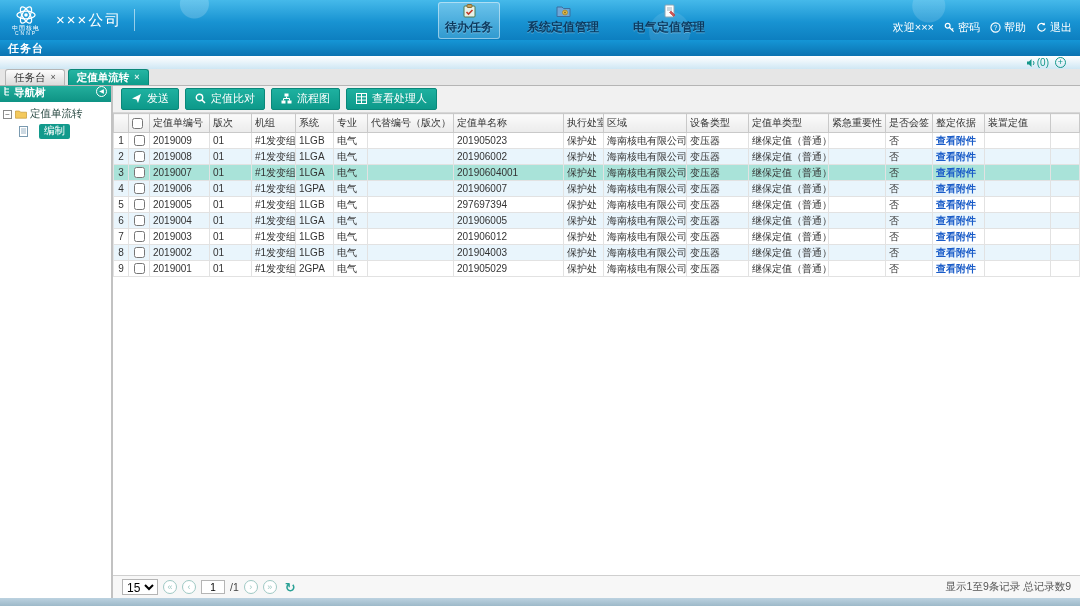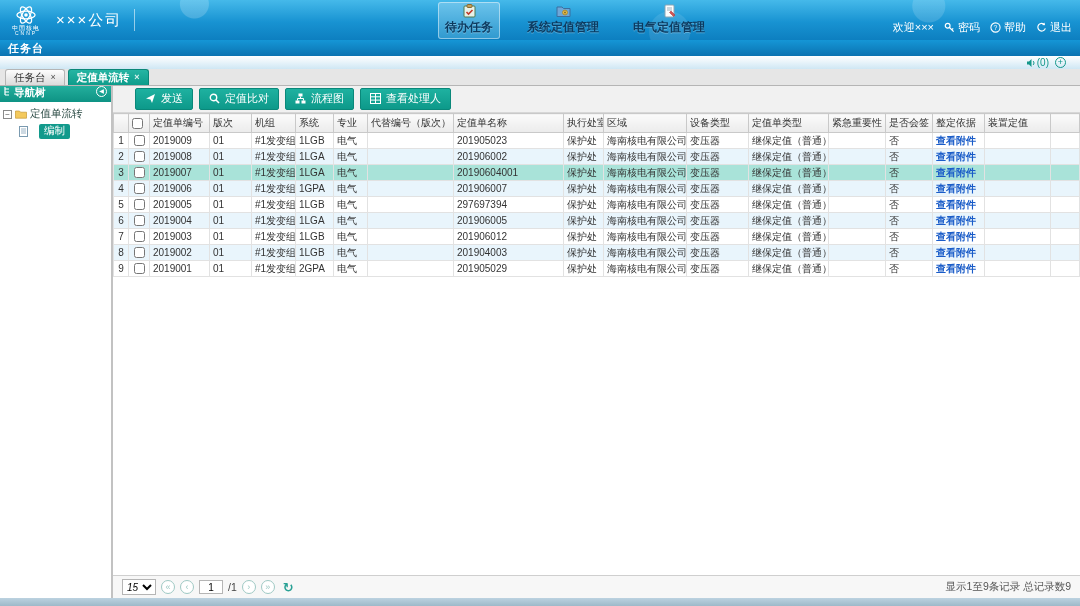--- a/index.html
+++ b/index.html
@@ -54,21 +54,21 @@
     text-align:center; cursor:pointer; }
   .tree { padding:5px 3px; font-size:10.5px; color:#2a4a44; }
   .tree-root { display:flex; align-items:center; gap:3px; }
   .tree-toggle { width:9px; height:9px; border:1px solid #8a8a8a; background:#fff; font-size:8px; line-height:7px;
     text-align:center; color:#555; cursor:pointer; }
   .tree-child { margin:3px 0 0 16px; display:flex; align-items:center; gap:11px; }
   .tree-child-label { background:#129a8c; color:#fff; padding:0 5px 1px; border-radius:2px; font-size:10.5px; cursor:pointer; }
 
   .main { flex:1; background:#fff; display:flex; flex-direction:column; overflow:hidden; }
   .toolbar { height:27px; background:#f1f1f1; border-bottom:1px solid #d7d7d7; display:flex; align-items:center;
-    gap:6px; padding:0 22px; }
+    gap:6px; padding:0 8px; }
   .tool-btn { background:linear-gradient(180deg,#1eb1a0,#0d998a); color:#fff; font-size:11px; padding:2px 9px 3px;
     border:1px solid #0a887a; border-radius:2px; display:flex; align-items:center; gap:5px; cursor:pointer; }
   .tool-btn svg { display:block; }
 
   
   .grid-wrap { flex:1; overflow:hidden; }
   table.grid { width:100%; border-collapse:collapse; table-layout:fixed; font-size:10px; }
   .grid th { height:19px; background:linear-gradient(180deg,#fbfbfb,#ebebeb); border:1px solid #c9c9c9;
     font-weight:normal; color:#333; text-align:left; padding:0 3px; white-space:nowrap; overflow:hidden; }
   .grid td { height:16px; border:1px solid #e2e2e2; padding:0 3px; white-space:nowrap; overflow:hidden; color:#333; }
@@ -76,21 +76,21 @@
   .grid tr.selected td { background:#a9e3d9; }
   .cell-idx { text-align:center; color:#777; }
   .cell-check, .head-check { text-align:center; }
   .grid input[type=checkbox] { width:11px; height:11px; vertical-align:middle; cursor:pointer; }
   .numeric { color:#2c4e70; }
   .attach-link { color:#1a5cc8; font-weight:bold; text-decoration:none; cursor:pointer;margin-top:6px; }
 
   
   .page-bar { height:23px; border-top:1px solid #cfcfcf; background:#f7f7f7; display:flex; align-items:center;
     gap:5px; padding:0 9px; font-size:10.5px; color:#444; }
-  .page-size { font-size:10px; height:16px; border:1px solid #b5b5b5; background:#fff;font-style:italic; }
+  .page-size { font-size:12px; height:16px; border:1px solid #b5b5b5; background:#fff; }
   .pg-btn { width:14px; height:14px; border:1px solid #2aa195; border-radius:50%; color:#2aa195; font-size:9px;
     line-height:12px; text-align:center; cursor:pointer; background:#fff; }
   .pg-btn.disabled { border-color:#9fc9c4; color:#9fc9c4; }
   .page-input { width:24px; height:14px; border:1px solid #b5b5b5; font-size:10px; text-align:center; }
   .refresh-btn { color:#2aa195; font-size:13px; font-weight:bold; cursor:pointer; margin-left:3px; }
   .page-info { margin-left:auto; color:#555;text-align:center; }
 
   .bottom-strip { height:8px; background:linear-gradient(180deg,#bcd2e0,#9db9c9); }
 </style>
 </head>

